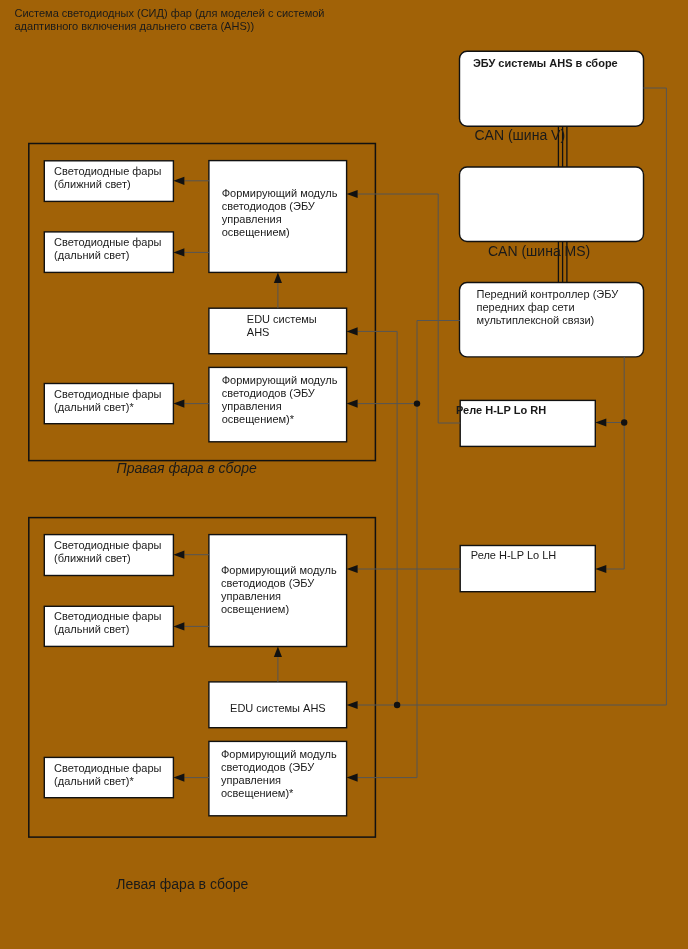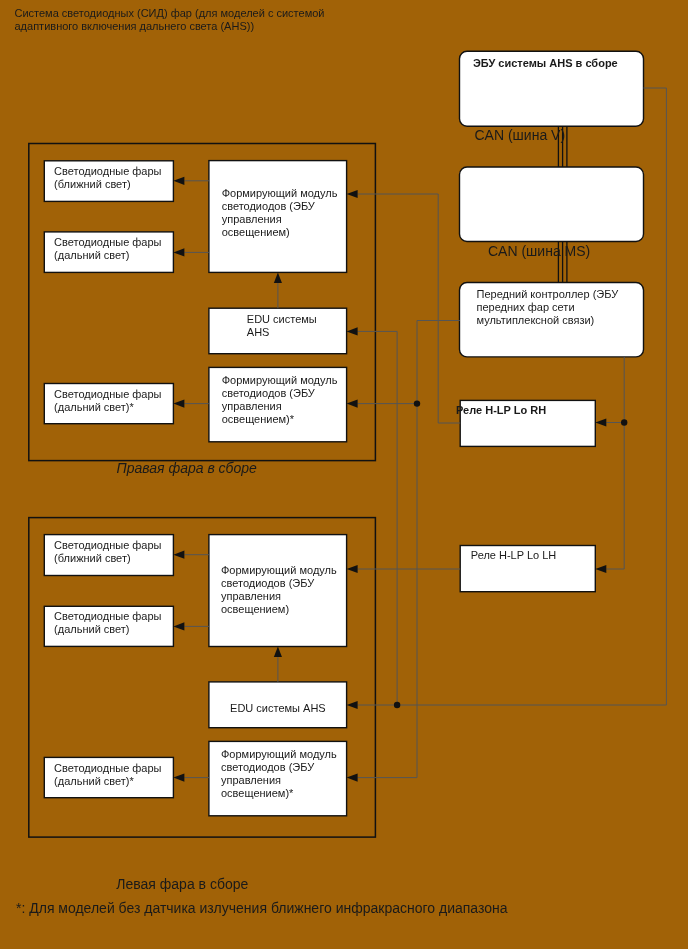--- a/index.html
+++ b/index.html
@@ -97,14 +97,13 @@
 <div class="txt" style="left:230.1px;top:686.0px;margin-top:16px;"><span>EDU системы AHS</span></div>
 <div class="txt" style="left:221.0px;top:747.7px;"><span>Формирующий модуль</span><span>светодиодов (ЭБУ</span><span>управления</span><span>освещением)*</span></div>
 <div class="txt" style="left:473px;top:57.0px;font-weight:bold;"><span>ЭБУ системы AHS в сборе</span></div>
 <div class="txt" style="left:476.5px;top:287.5px;"><span>Передний контроллер (ЭБУ</span><span>передних фар сети</span><span>мультиплексной связи)</span></div>
 <div class="txt" style="left:456px;top:403.7px;font-weight:bold;"><span>Реле H-LP Lo RH</span></div>
 <div class="txt" style="left:470.8px;top:549.0px;"><span>Реле H-LP Lo LH</span></div>
 <div class="cap" style="left:116.6px;top:461.9px;font-style:italic;">Правая фара в сборе</div>
 <div class="cap" style="left:116.3px;top:838.1px;margin-top:40px;">Левая фара в сборе</div>
 <div class="cap" style="left:474.5px;top:128.8px;">CAN (шина V)</div>
 <div class="cap" style="left:488px;top:245.0px;">CAN (шина MS)</div>
-<div class="cap" style="left:16.0px;top:902.0px;">*: Для моделей без датчика излучения ближнего инфракрасного диапазона</div>
 </div>
 
 </body></html>

